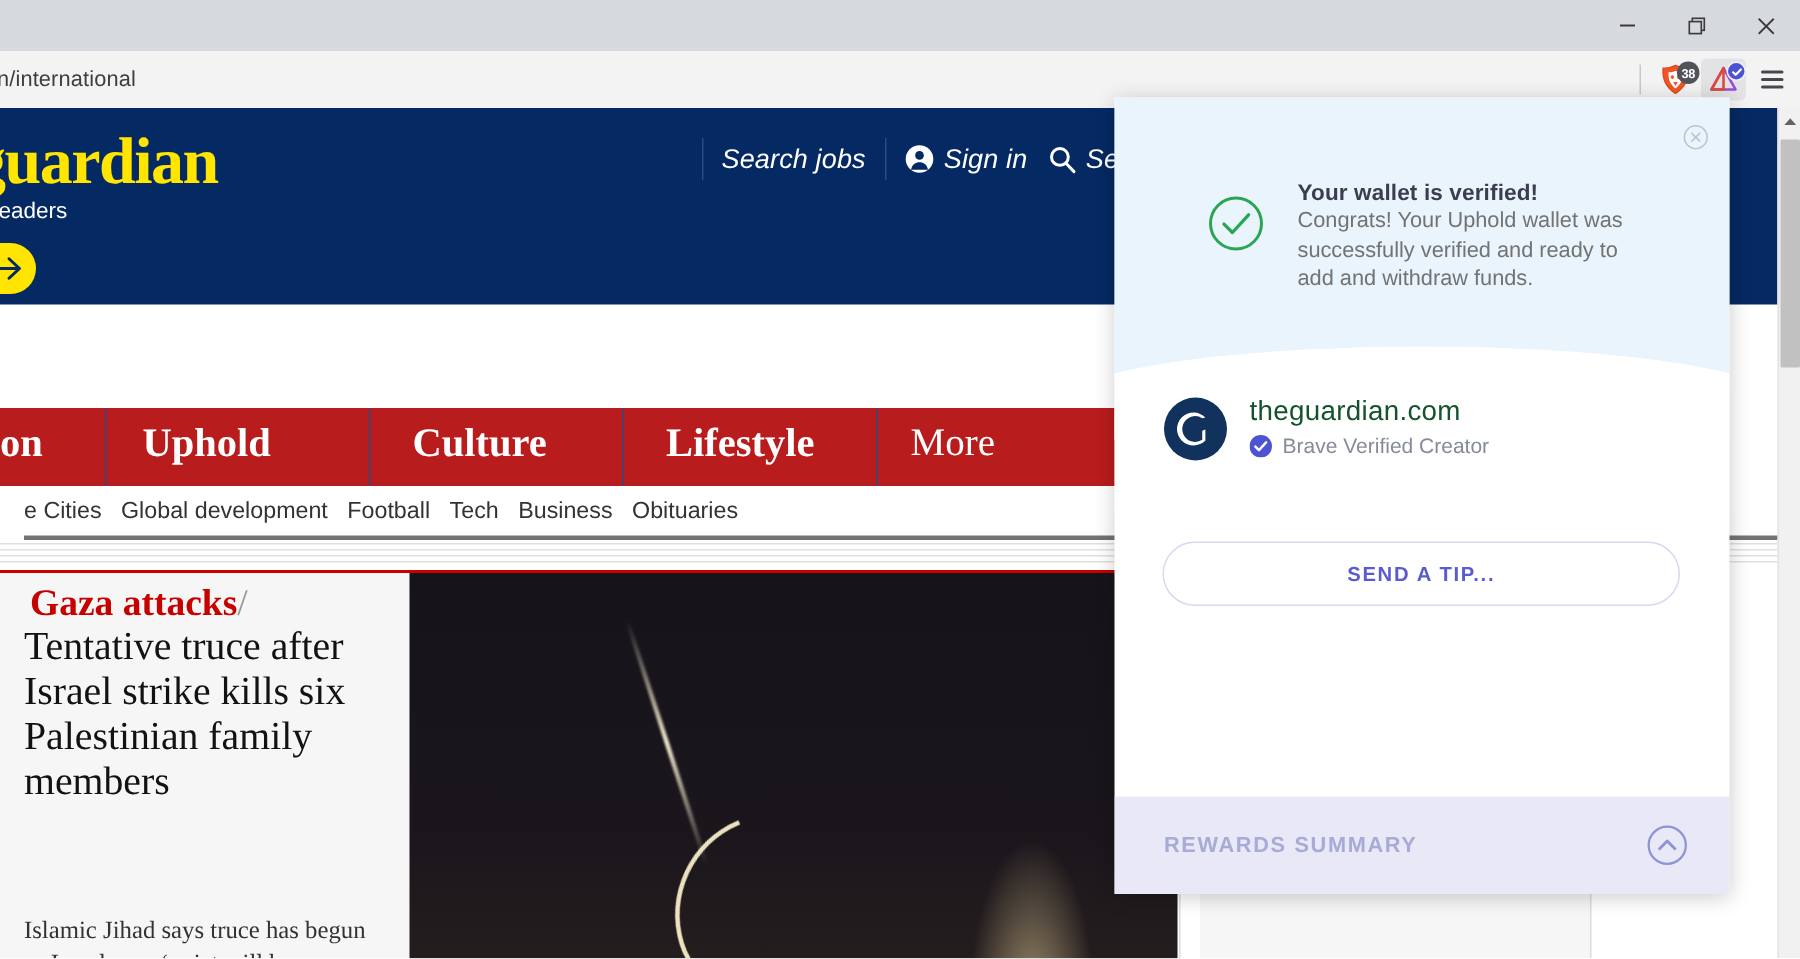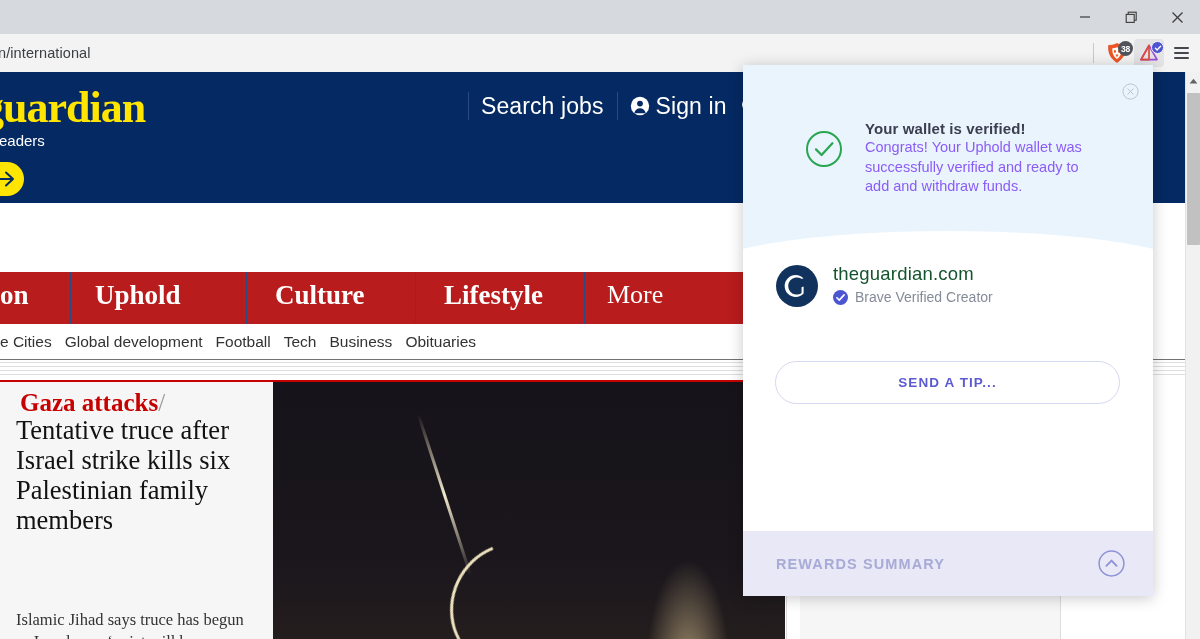--- a/index.html
+++ b/index.html
@@ -92,22 +92,23 @@
     display:flex; align-items:center; justify-content:flex-end;
     padding-right:8px;
   }
   .gu-head-links {
     position:absolute; top:18px; left:468px;
     display:flex; align-items:center; height:32px;
     color:#fff; white-space:nowrap;
   }
   .gu-head-links .divider { width:1px; height:28px; background:#2a4a82; margin-right:12px; }
   .gu-hl {
-    font-size:23px; color:#fff; display:flex; align-items:center; gap:6px;
+    font-size:18px; color:#fff; display:flex; align-items:center; gap:6px;
     margin-right:13px;
+    font-style:italic;
   }
   .gu-hl .lbl { letter-spacing:.1px; }
 
   
   .gu-nav {
     position:absolute; top:200px; left:0; width:1021px; height:52px;
     background:#b91c1c;
     display:flex; align-items:flex-start;
   }
   .gu-nav-item {
@@ -118,23 +119,23 @@
   }
   .gu-nav-border { width:1px; background:#2a4a82; height:52px; }
   .gu-nav-more {
     font-family:"Liberation Serif", serif;
     font-weight:400; font-size:26px; color:#fff;
     display:flex; align-items:flex-start; gap:5px; padding-top:8px;
   }
 
   
   .gu-subnav {
-    position:absolute; top:252px; left:0; width:1185px; height:36px;
+    position:absolute; top:252px; left:16px; width:1185px; height:36px;
     background:#fff; display:flex; align-items:center;
-    border-bottom:1px solid #737373;
+    border-bottom:3px solid #737373;
   }
   .gu-subnav-item {
     font-size:15.5px; color:#333; white-space:nowrap; margin-right:13px;
   }
 
   
   .gu-rules { position:absolute; top:288px; left:0; width:1185px; height:18px; background:#fff; }
   .gu-rules .r { position:absolute; left:0; width:1185px; height:1px; background:#dfdfdf; }
 
   
@@ -217,21 +218,21 @@
     position:absolute; right:14px; top:17px; width:18px; height:18px;
     display:flex; align-items:center; justify-content:center;
   }
   .verify-body {
     position:absolute; left:62px; top:55px; width:300px;
     display:flex; gap:22px; align-items:flex-start;
   }
   .verify-check { flex:0 0 auto; width:38px; height:38px; margin-top:10px; }
   .verify-texts { padding-top:0px; }
   .verify-title { font-size:15px; font-weight:700; color:#3b3e4f; margin-bottom:1px; letter-spacing:.1px; }
-  .verify-desc { font-size:14.5px; color:#8b5cf6; line-height:1.36; }
+  .verify-desc { font-size:14.5px; color:#737373; line-height:1.36; }
 
   .panel-site {
     position:absolute; left:0; top:198px; width:410px; height:80px;
     display:flex; align-items:flex-start; padding-left:33px; gap:15px;
     background:#fff;
   }
   .site-logo {
     width:42px; height:42px; border-radius:50%;
     background:#12325e; display:flex; align-items:center; justify-content:center;
     flex:0 0 auto; margin-top:2px;

